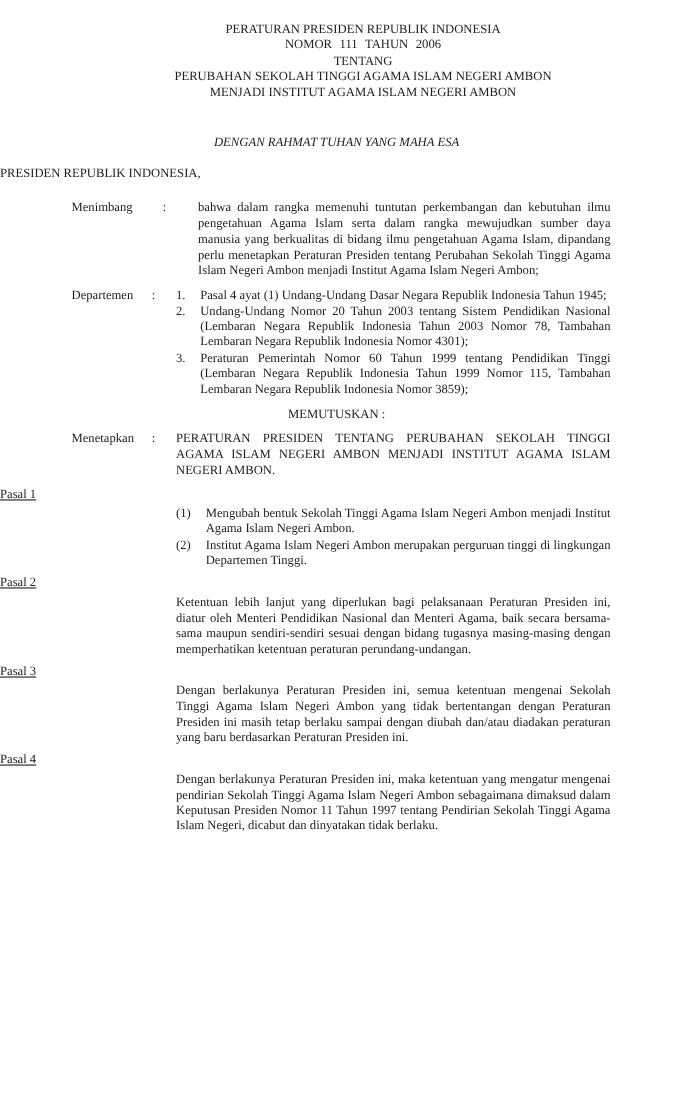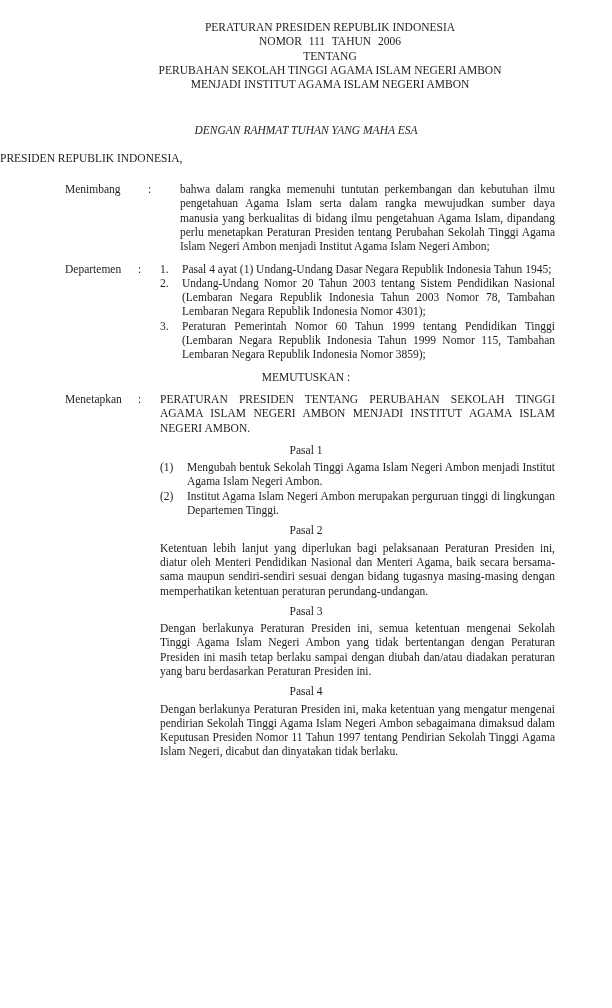--- a/index.html
+++ b/index.html
@@ -34,21 +34,21 @@
     display: grid;
     grid-template-columns: 73px 22px 1fr;
     margin: 0 57px 8px 65px;
     align-items: start;
   }
   .clause .body { text-align: justify; }
   .first-clause { margin-top: 17px; gap: 10px; }
   .num-item { display: grid; grid-template-columns: 22px 1fr; }
   .num-item .txt { text-align: justify; }
   .memutuskan { text-align: center; margin: 3px 0 8px; }
-  .pasal { text-align: center; margin: 6px 0 3px; }
+  .pasal { text-align: left; margin: 6px 0 3px; text-decoration: underline; }
   .article-body { margin: 0 57px 0 160px; text-align: justify; }
   .paren-list { margin: 0 57px 0 160px; }
   .paren-item { display: grid; grid-template-columns: 27px 1fr; }
   .paren-item .txt { text-align: justify; }
 </style>
 </head>
 <body>
 
 <div class="page">
 

